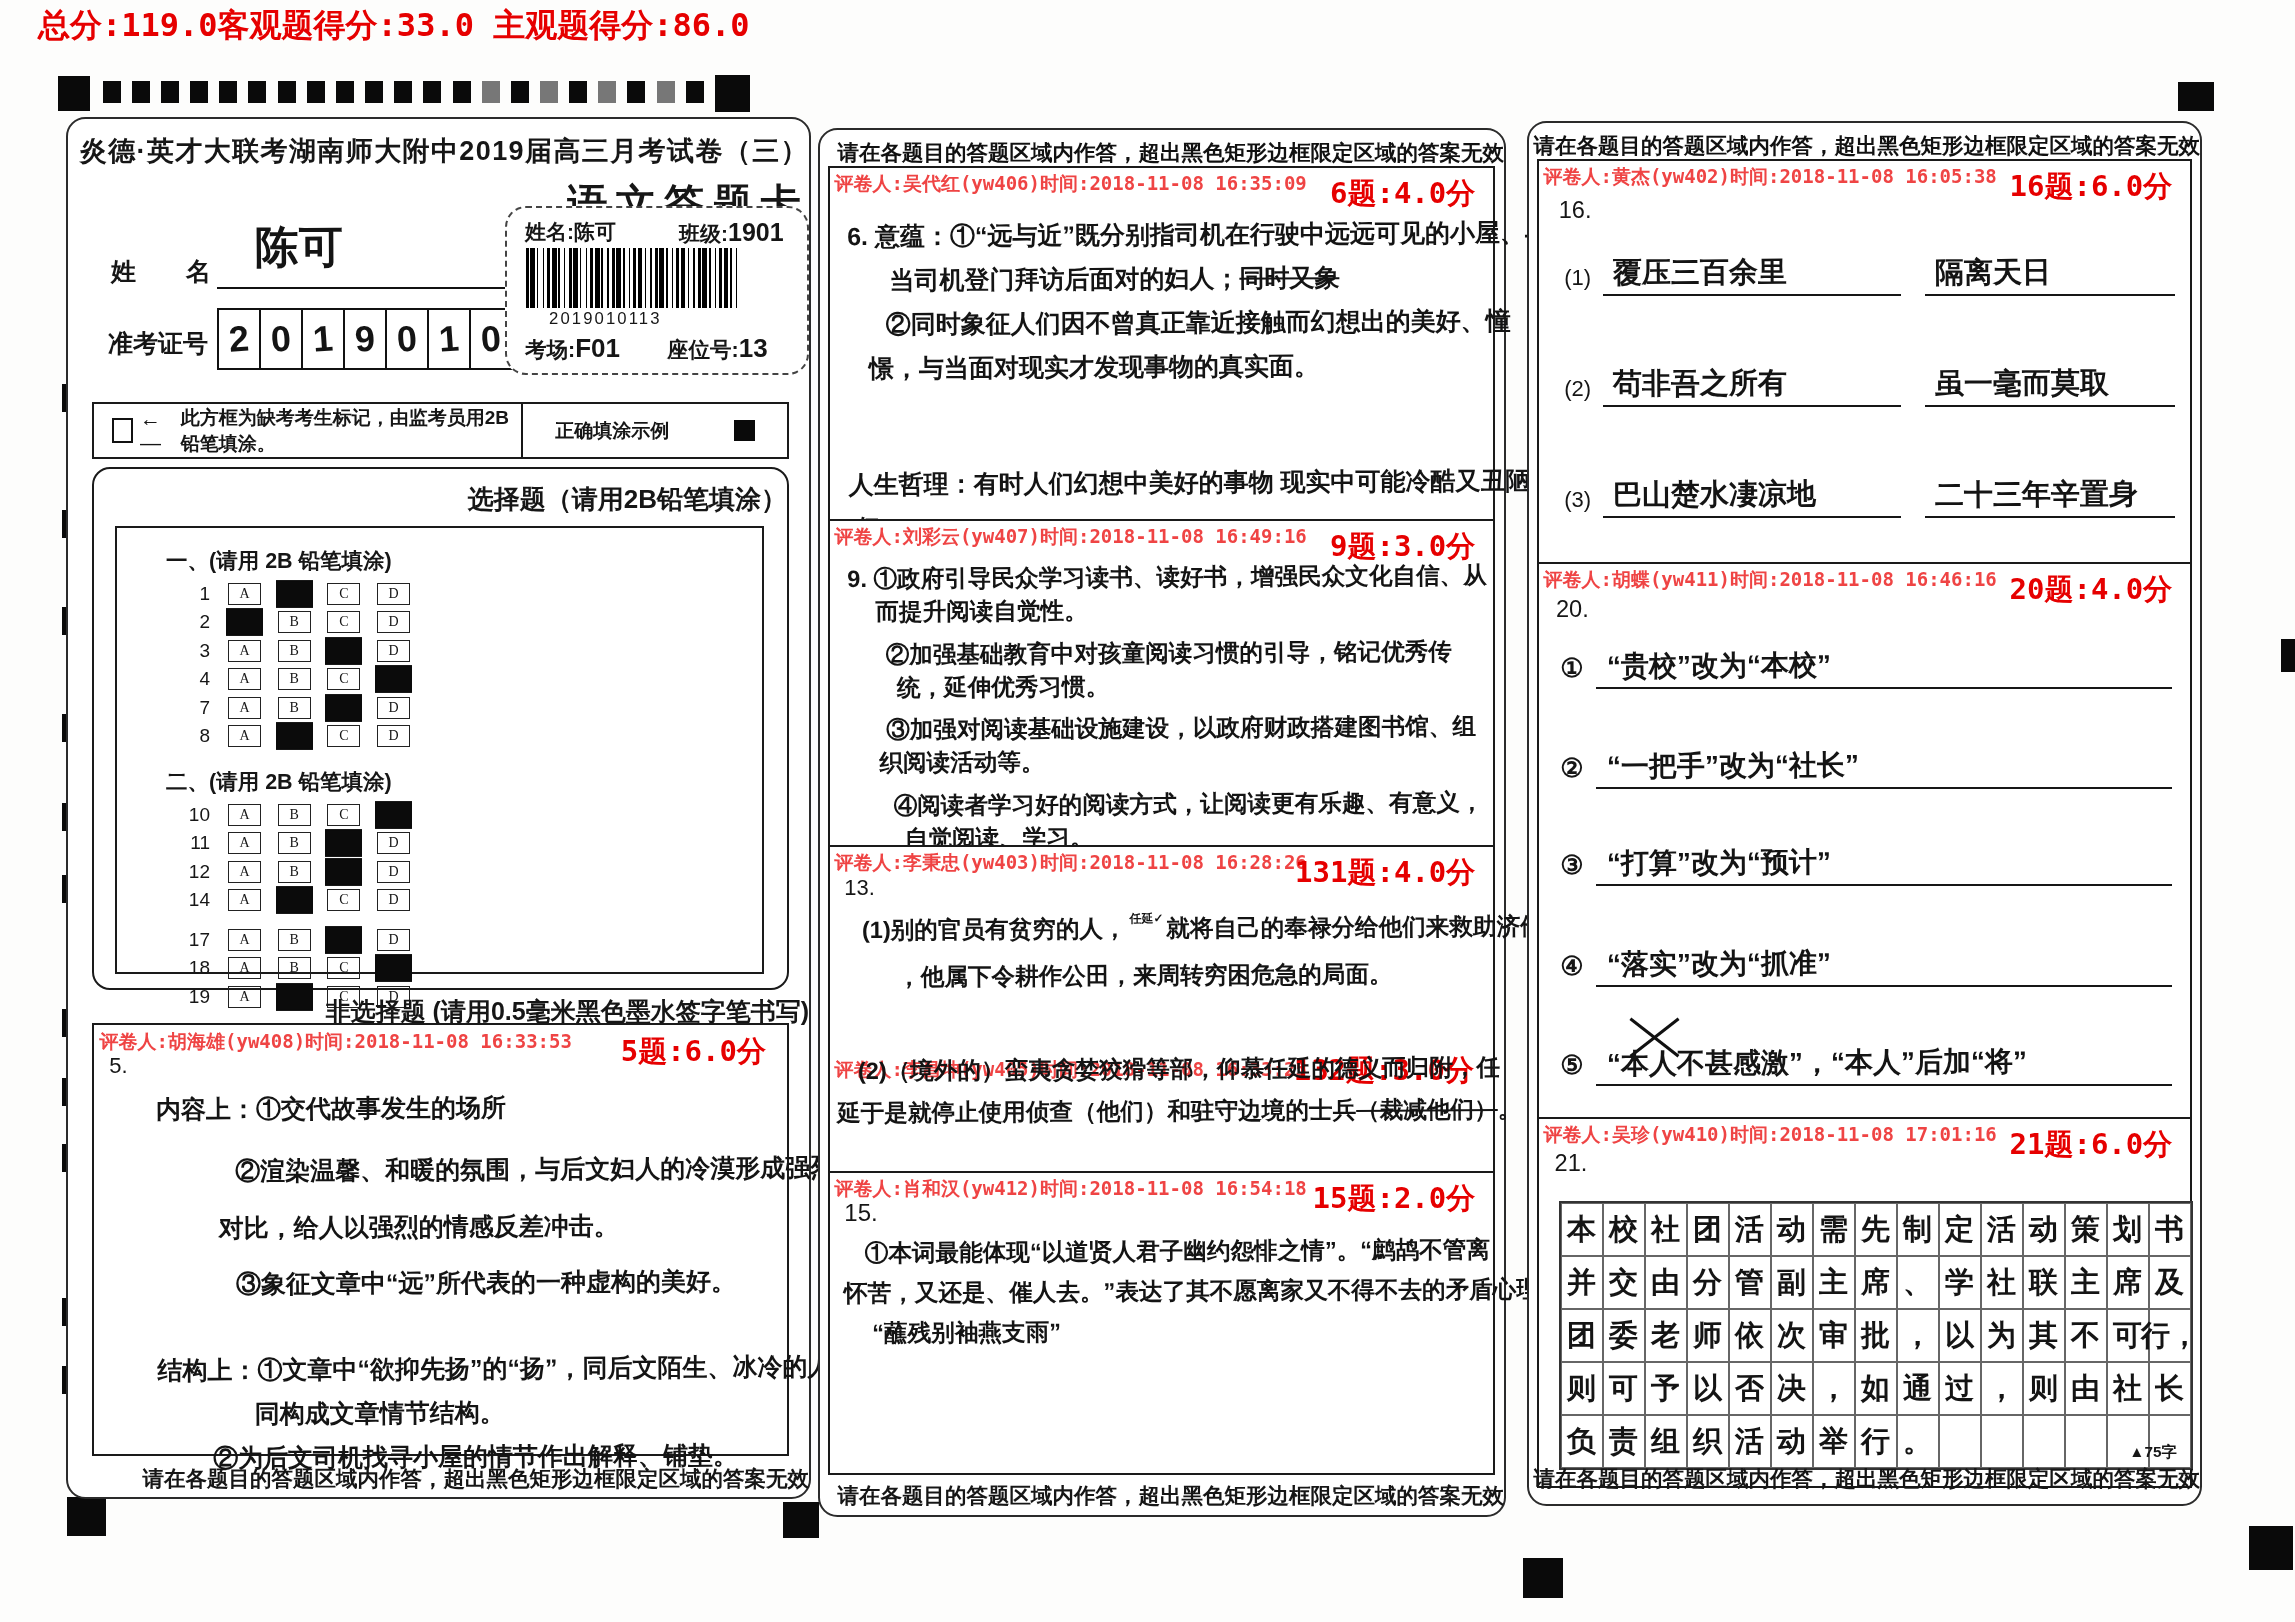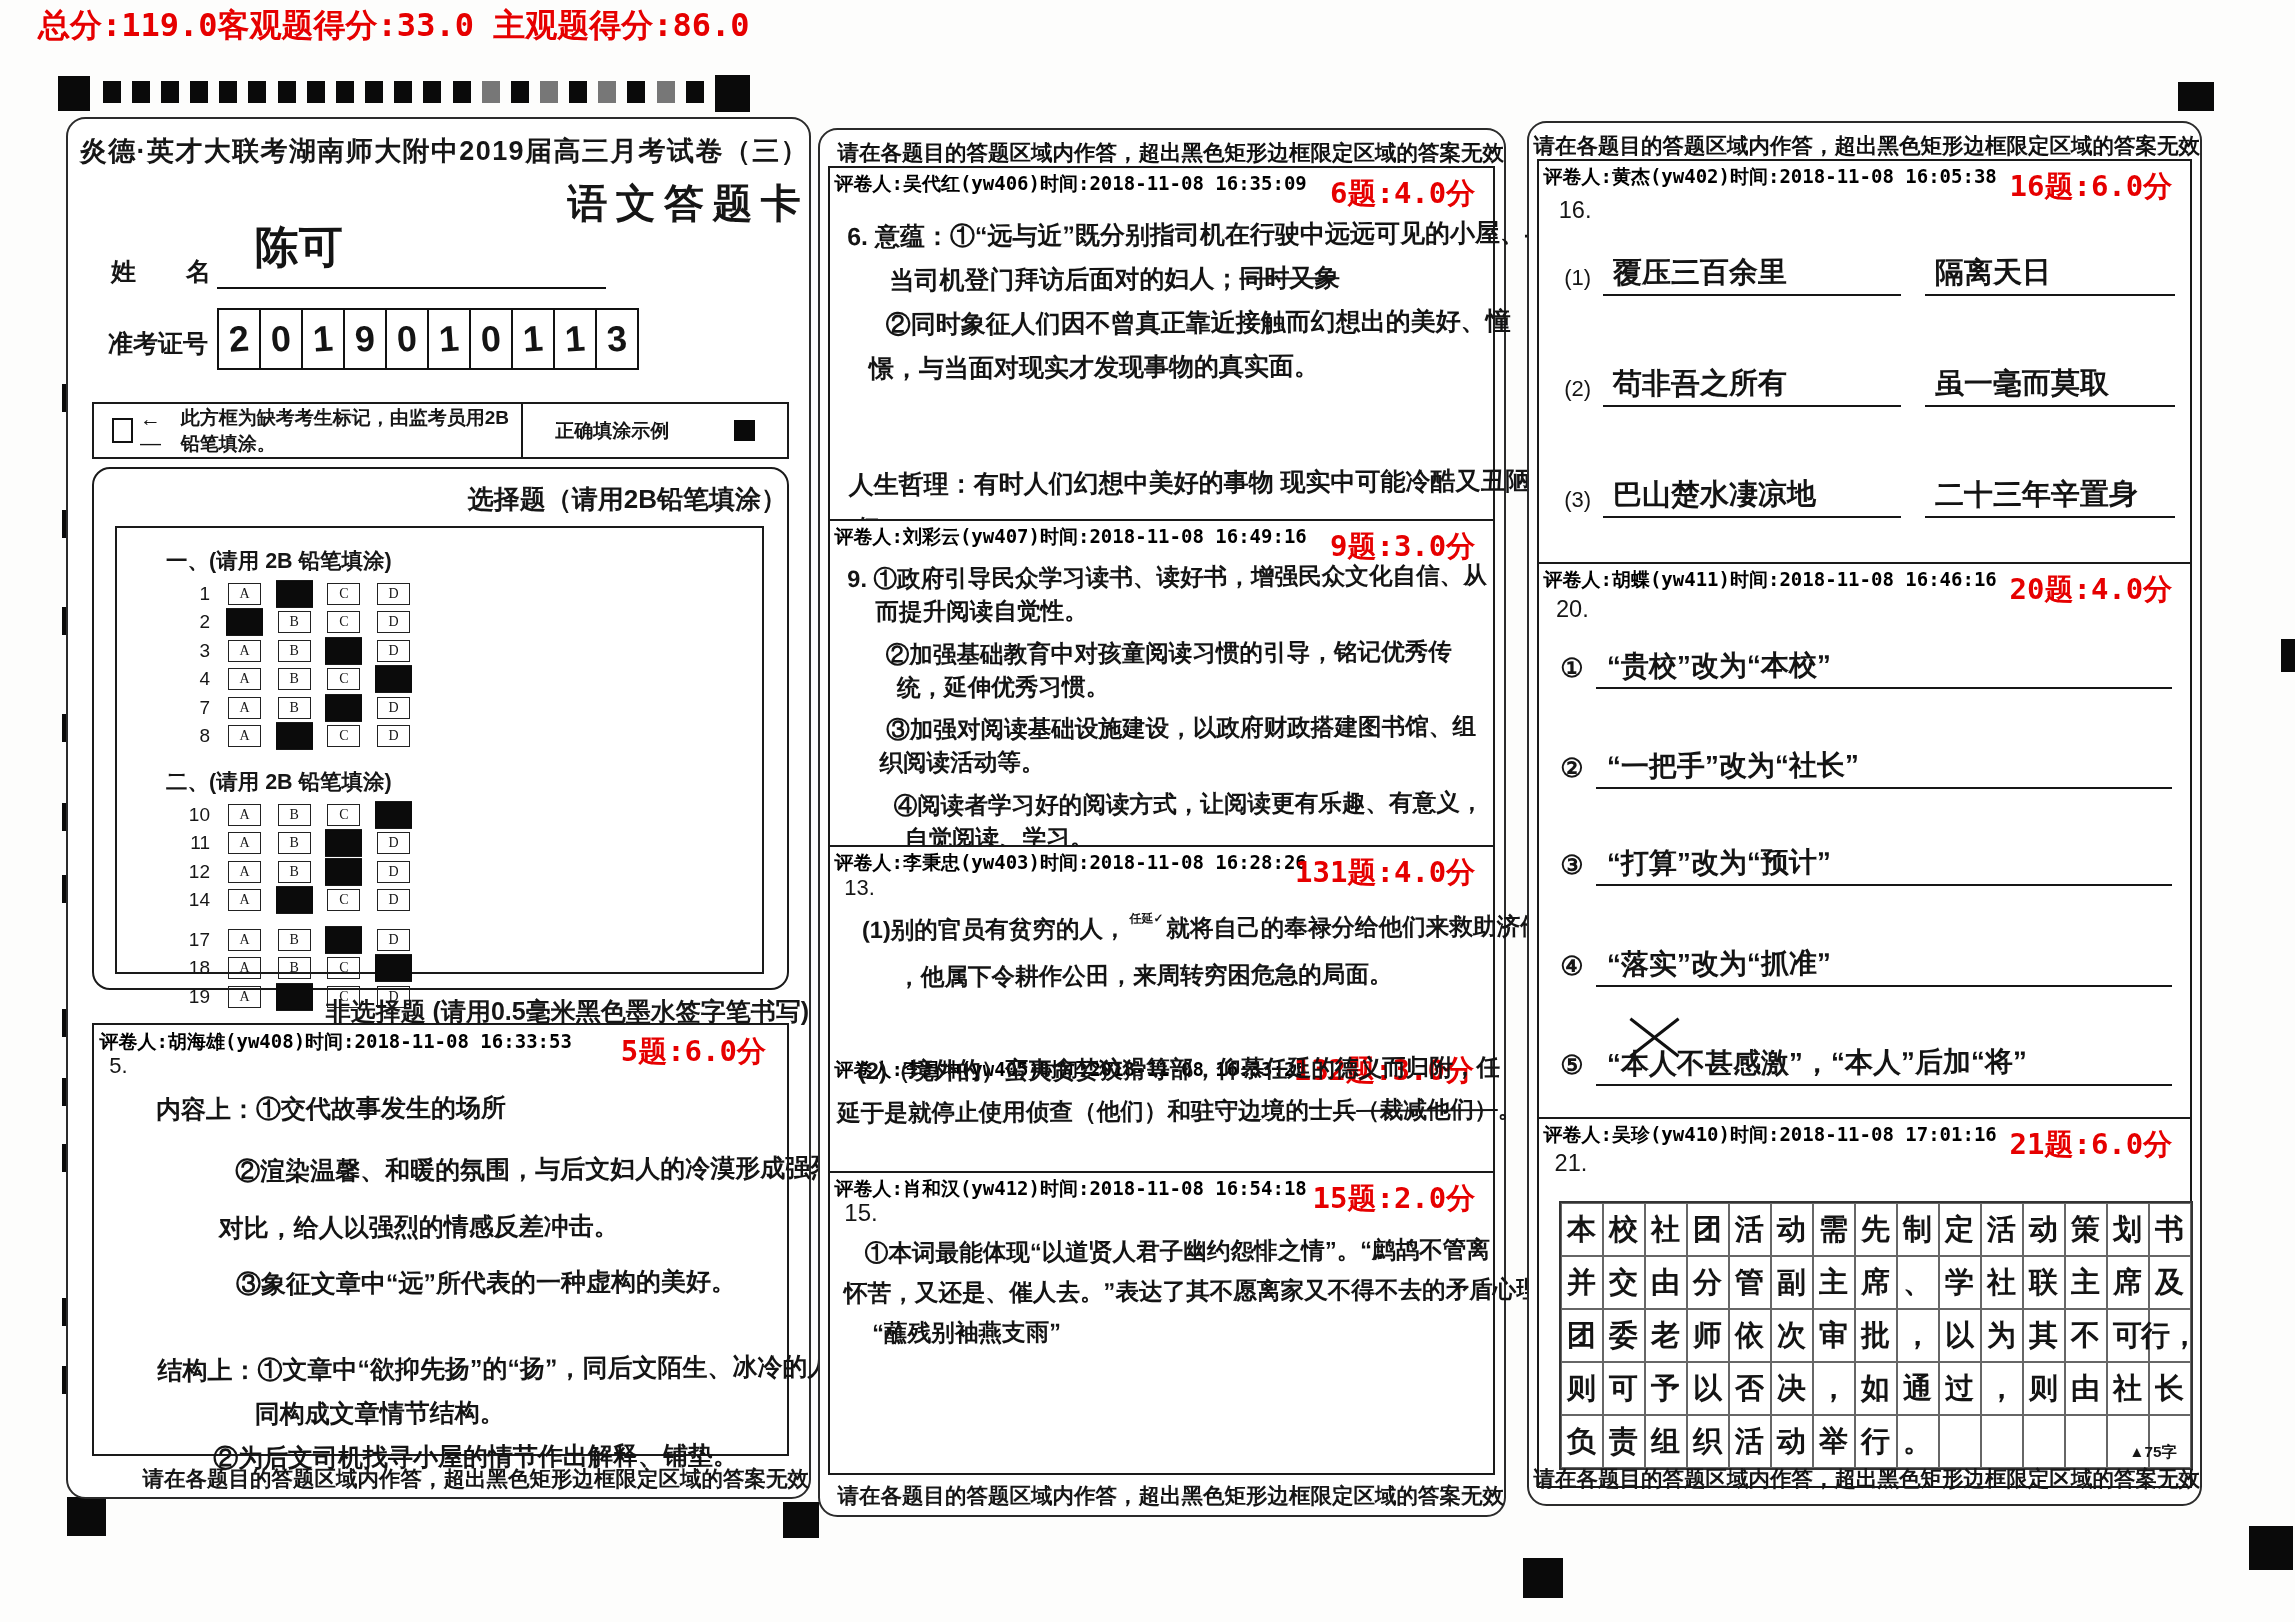--- a/index.html
+++ b/index.html
@@ -2,21 +2,21 @@
 <html style="font-size:11px"><head>
 <meta charset="utf-8">
 <style>
   html,body{margin:0;padding:0;}
   body{width:2295px;height:1623px;position:relative;background:#fdfdfc;font-family:"Liberation Sans",sans-serif;color:#161616;overflow:hidden;}
   .abs{position:absolute;}
   .mark{position:absolute;background:#0a0a0a;}
   .panel{position:absolute;background:#fff;border:2.1px solid #2b2b2b;border-radius:19.4px;}
   .center{text-align:right;width:100%;}
   .red{color:#e60000;}
-  .gline{font-family:"DejaVu Sans Mono",monospace;font-weight:bold;color:#000000;font-size:19px;white-space:nowrap;}
+  .gline{font-family:"DejaVu Sans Mono",monospace;font-weight:bold;color:#ef4444;font-size:19px;white-space:nowrap;}
   .gscore{font-family:"DejaVu Sans Mono",monospace;font-weight:bold;color:#e60000;font-size:29px;white-space:nowrap;}
   .box{position:absolute;border:2.1px solid #1a1a1a;background:#fff;}
   .hw{color:#141414;font-weight:600;transform:rotate(-0.35deg);}
   .hwline{white-space:nowrap;}
   .strike{text-decoration:line-through;text-decoration-thickness:2.1px;}
   .ins{position:relative;top:-14px;font-size:12px;margin:0 2.8px;}
   .notice{font-size:21.5px;font-weight:bold;color:#111;}
   .title1{font-size:27px;font-weight:bold;letter-spacing:1.4px;}
   .title2{font-size:40px;font-weight:bold;letter-spacing:8.3px;}
   .lab{font-size:25px;font-weight:bold;}
@@ -129,20 +129,36 @@
         <span class="exam-digit hw">1</span>
       </div>
       <div class="exam-cell">
         <span class="exam-digit hw">1</span>
       </div>
       <div class="exam-cell">
         <span class="exam-digit hw">3</span>
       </div>
     </div>
 
+  <div class="infobox" style="left:437px;top:87px;width:300px;height:165px;">
+    <div class="abs" style="left:18px;top:9.7px;font-size:21px;font-weight:bold;">
+      <span>姓名:</span><span class="hw" style="display:inline-block;">陈可</span>
+    </div>
+    <div class="abs" style="left:172px;top:9.7px;font-size:21px;font-weight:bold;">
+      <span>班级:</span><span style="font-size:25px;">1901</span>
+    </div>
+    <div class="barcode" style="left:19.4px;top:40px;width:215px;height:60px;"></div>
+    <div class="abs" style="left:42px;top:101px;font-size:16.7px;letter-spacing:2.1px;">2019010113</div>
+    <div class="abs" style="left:18px;top:125px;font-size:21.5px;font-weight:bold;">
+      <span>考场:</span><span style="font-size:26px;">F01</span>
+    </div>
+    <div class="abs" style="left:160px;top:125px;font-size:21.5px;font-weight:bold;">
+      <span>座位号:</span><span style="font-size:26px;">13</span>
+    </div>
+  </div>
 
   <div class="box" style="left:24px;top:283px;width:693px;height:53px;display:flex;align-items:center;">
     <div style="flex:1.55;display:flex;align-items:center;padding-left:18px;">
       <span style="width:21px;height:21px;border:2.1px solid #111;display:inline-block;"></span>
       <span style="font-size:21px;margin:0 7px;">←—</span>
       <span style="font-size:19px;font-weight:bold;">此方框为缺考考生标记，由监考员用2B铅笔填涂。</span>
     </div>
     <div style="flex:1;display:flex;align-items:center;justify-content:space-around;border-left:2.1px solid #161616;height:100%;">
       <span style="font-size:19px;font-weight:bold;">正确填涂示例</span>
       <span style="width:21px;height:21px;background:#0a0a0a;display:inline-block;"></span>

